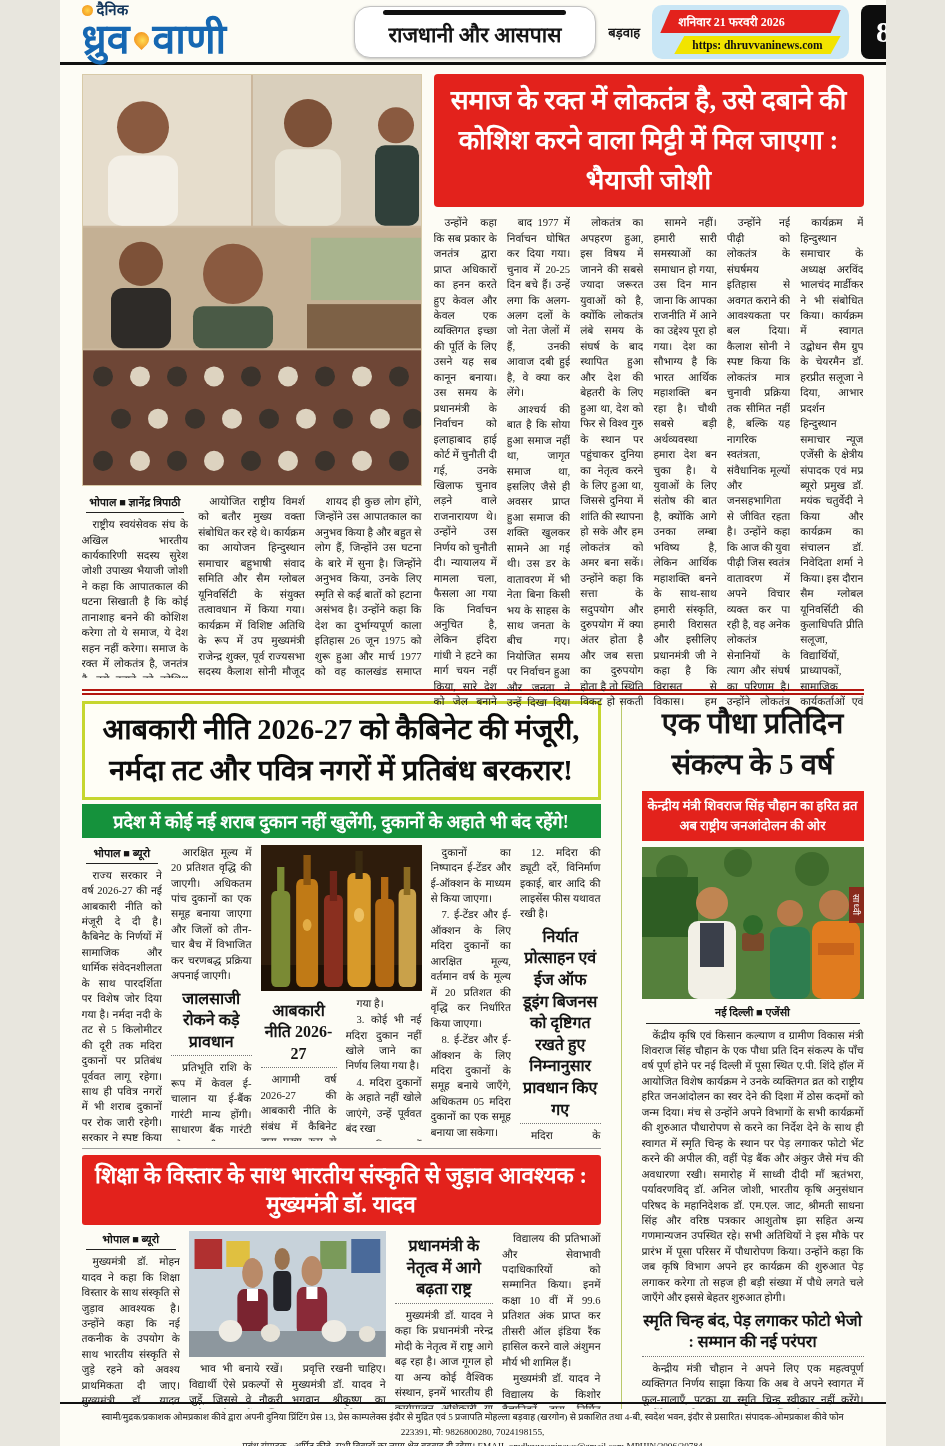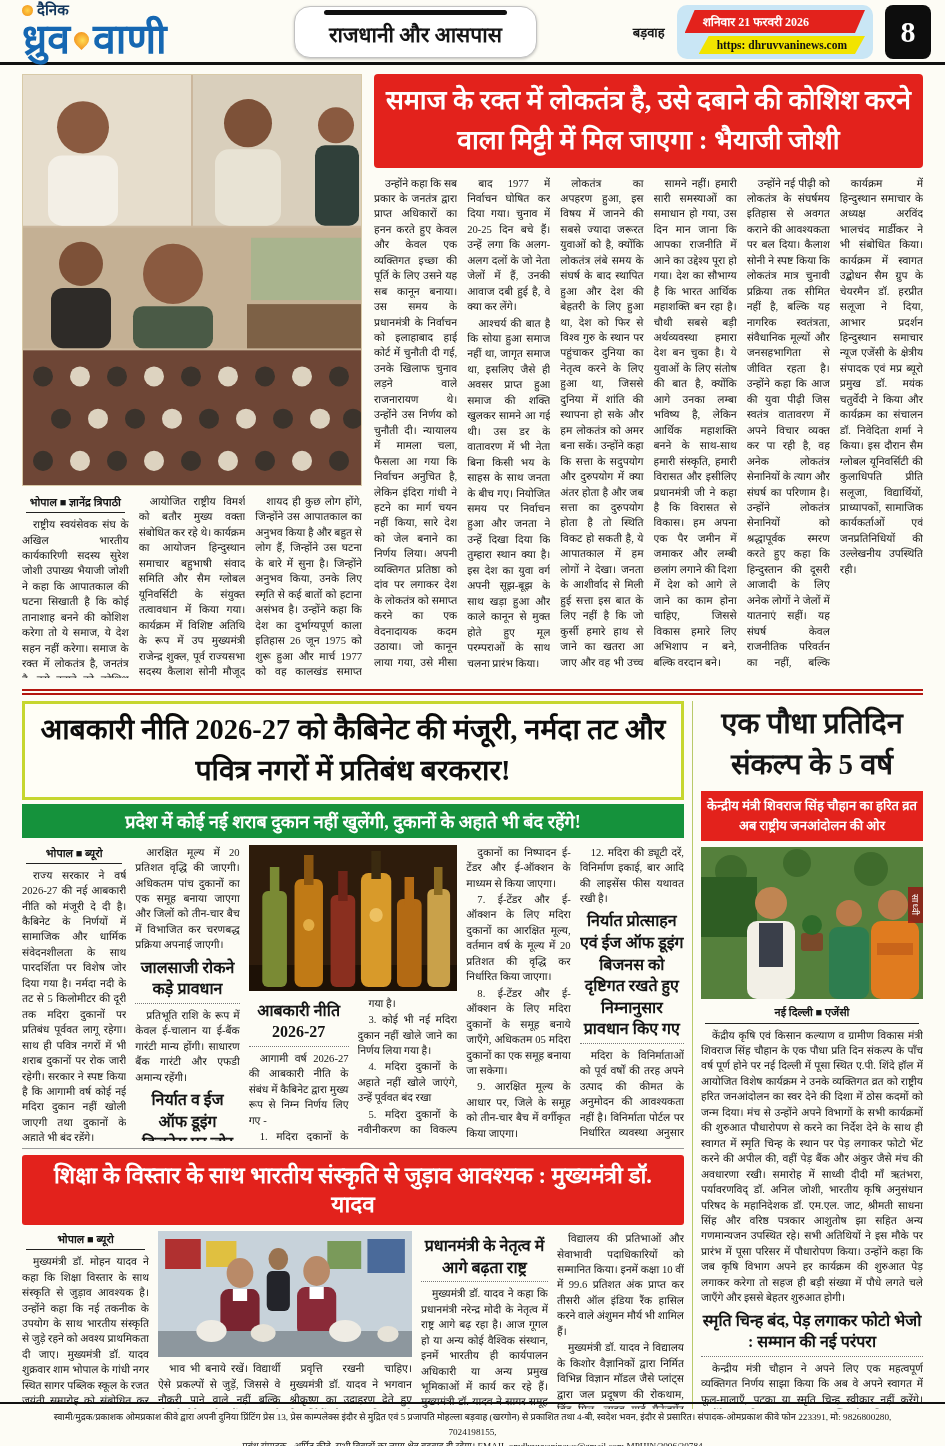--- a/index.html
+++ b/index.html
@@ -1,16 +1,16 @@
 <!DOCTYPE html>
 <html><head>
 <meta charset="utf-8">
 <style>
   html,body{margin:0;padding:0;background:#e8e6de;}
-  .page{width:945px;height:1446px;margin:0 auto;background:#fdfcf5;position:relative;
+  .page{width:826px;height:1446px;margin:0 auto;background:#fdfcf5;position:relative;
         font-family:"Liberation Serif","DejaVu Serif",serif;color:#151515;overflow:hidden;}
 
   
   .masthead{height:62px;display:flex;align-items:center;padding:4px 14px 2px 22px;gap:12px;box-sizing:border-box;}
   .brand{width:200px;flex:0 0 auto;}
   .brand-top{font-size:15px;font-weight:bold;color:#12365c;display:flex;align-items:center;gap:4px;line-height:1;}
   .sun-icon{width:11px;height:11px;border-radius:50%;background:radial-gradient(circle,#ffd24a,#f08a12);display:inline-block;}
   .brand-main{font-size:41px;font-weight:bold;color:#1567b2;line-height:1.05;display:flex;align-items:center;gap:4px;}
   .flame-icon{width:15px;height:15px;border-radius:50% 50% 50% 0;transform:rotate(-45deg);
               background:radial-gradient(circle at 50% 60%,#ffdd55,#ef7d10);display:inline-block;flex:0 0 auto;}
@@ -44,21 +44,21 @@
                text-align:center;padding:7px 10px;border-radius:4px;margin:0;}
   .cols{display:flex;gap:10px;}
   .a1-main-cols{margin-top:8px;height:494px;overflow:hidden;}
   .a1-main-cols .col{flex:1;}
   .a1-under{position:absolute;left:0;top:424px;width:340px;height:184px;overflow:hidden;}
   .a1-under .col{flex:1;}
 
   .rule-red{height:2px;border-top:2px solid #b3160f;border-bottom:2px solid #b3160f;margin:7px 22px 6px;}
 
   
-  .mid-bottom{display:flex;margin:0 22px;gap:8px;height:708px;}
+  .mid-bottom{display:flex;margin:0 22px;gap:20px;height:708px;}
   .left-stack{flex:1;min-width:0;overflow:hidden;}
   .vdiv{width:1px;background:#b9c96a;}
 
   .a2-headbox{border:3px solid #c6d62f;background:#fffef6;padding:5px 8px;}
   .a2-headbox h2{margin:0;font-size:28.5px;line-height:1.45;font-weight:bold;text-align:center;color:#0d0d0d;}
   .a2-greenbar{background:#15923c;color:#fff;font-weight:bold;font-size:18px;text-align:center;padding:5px 6px;margin-top:4px;}
   .a2-body{display:flex;gap:9px;margin-top:7px;height:296px;overflow:hidden;}
   .a2-body>.col{flex:1;}
   .a2-photowrap{flex:2;display:flex;flex-direction:column;gap:5px;min-width:0;}
   .a2-photo{height:146px;background:#2e1c0c;}

